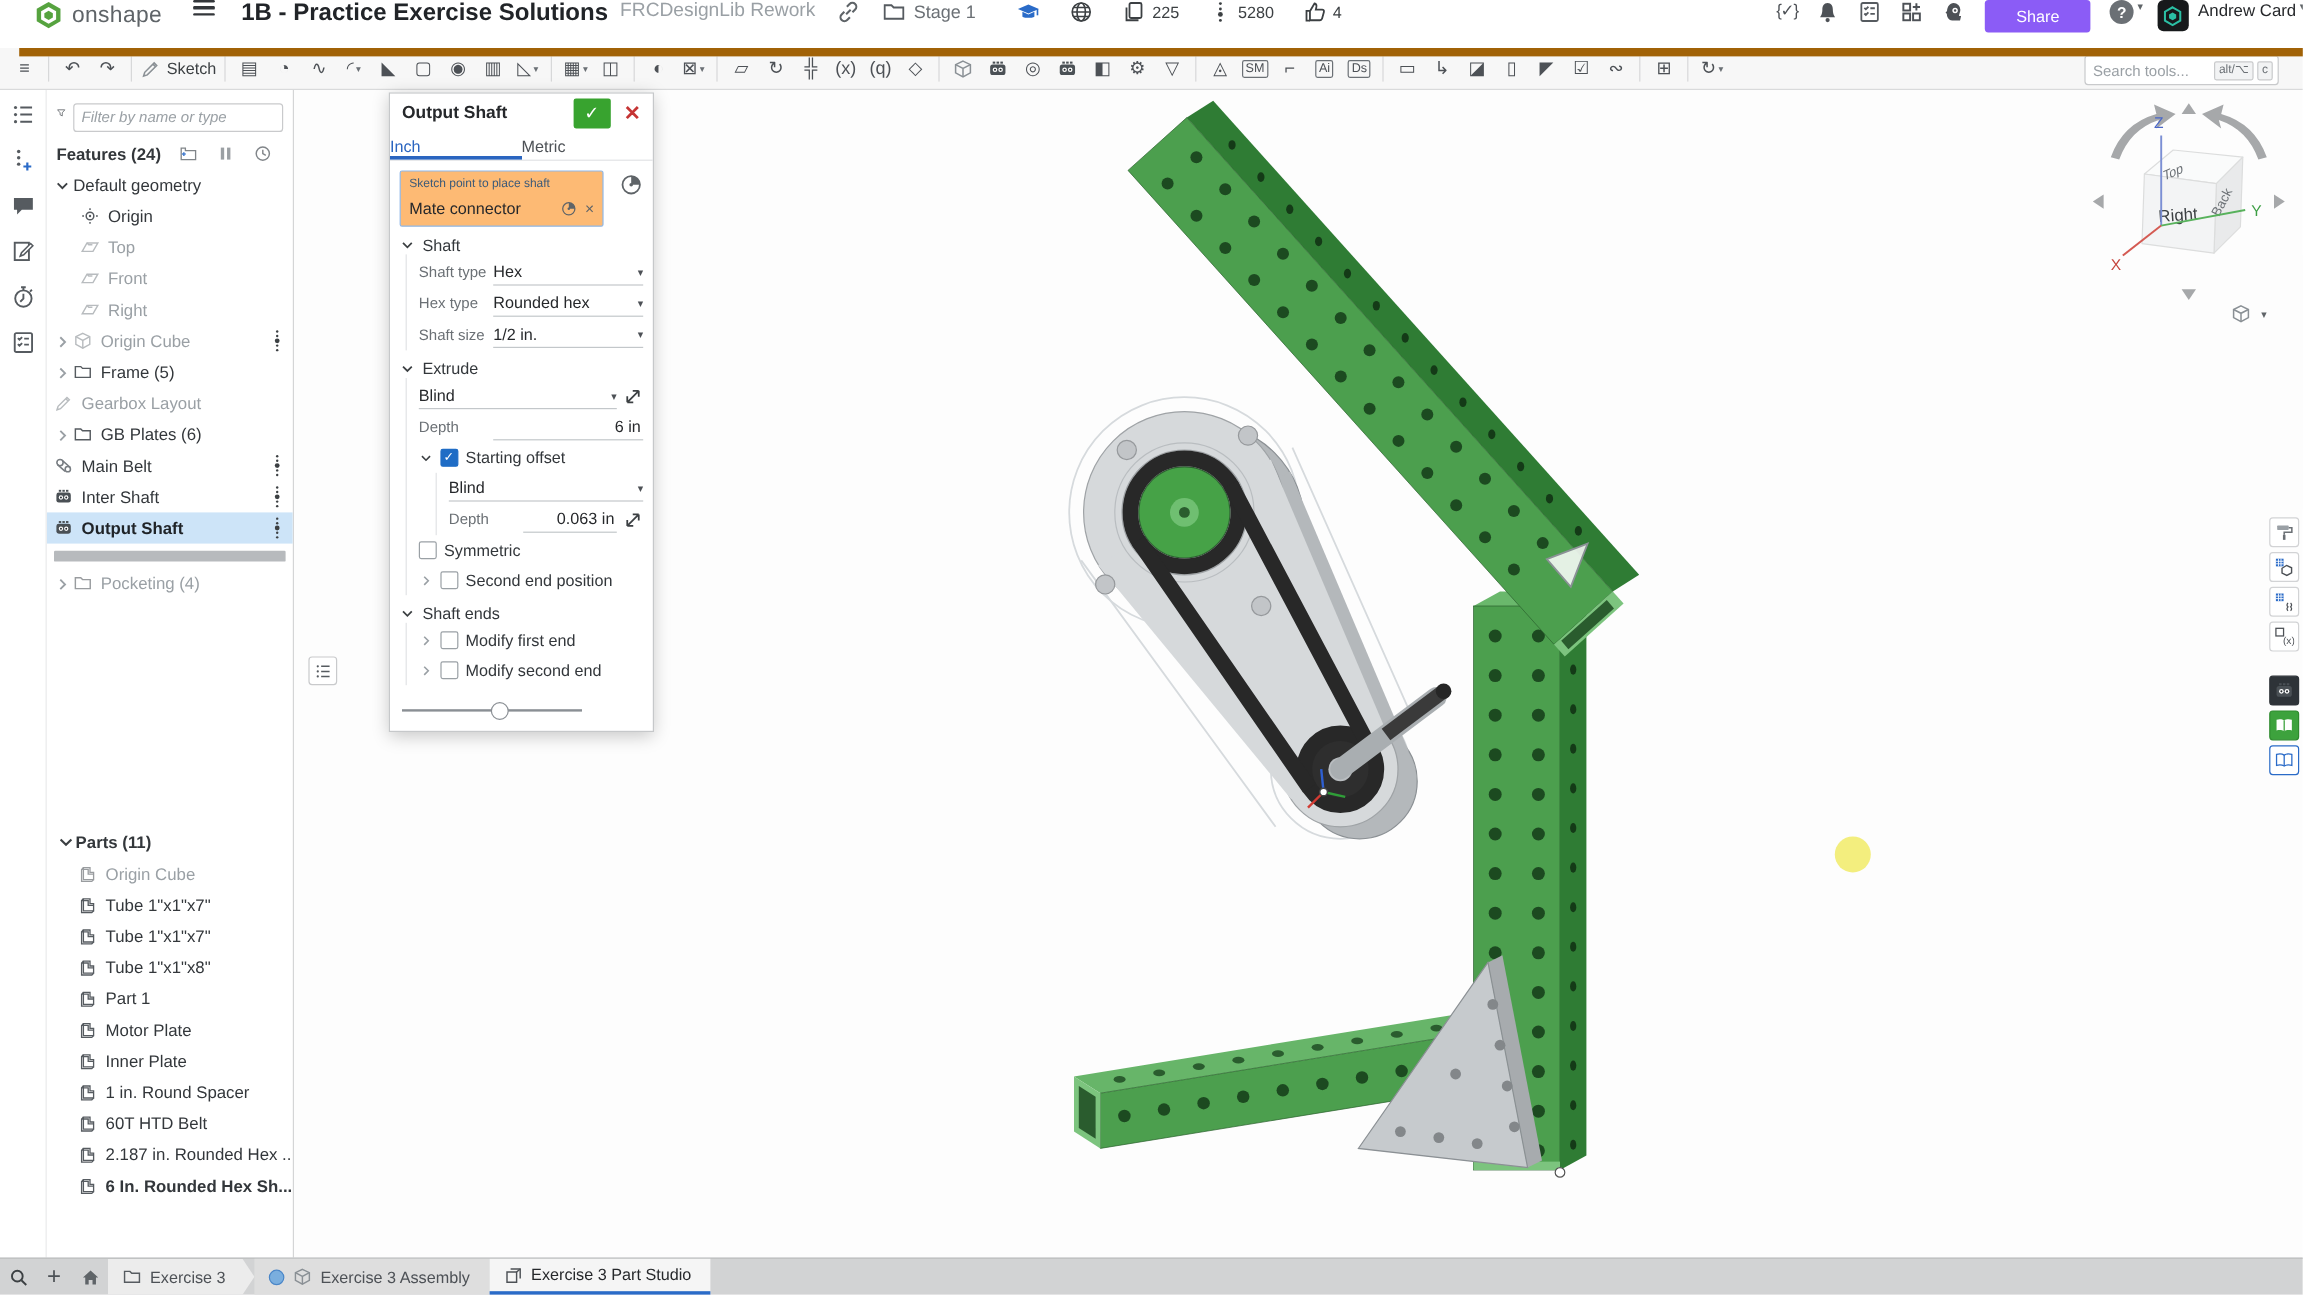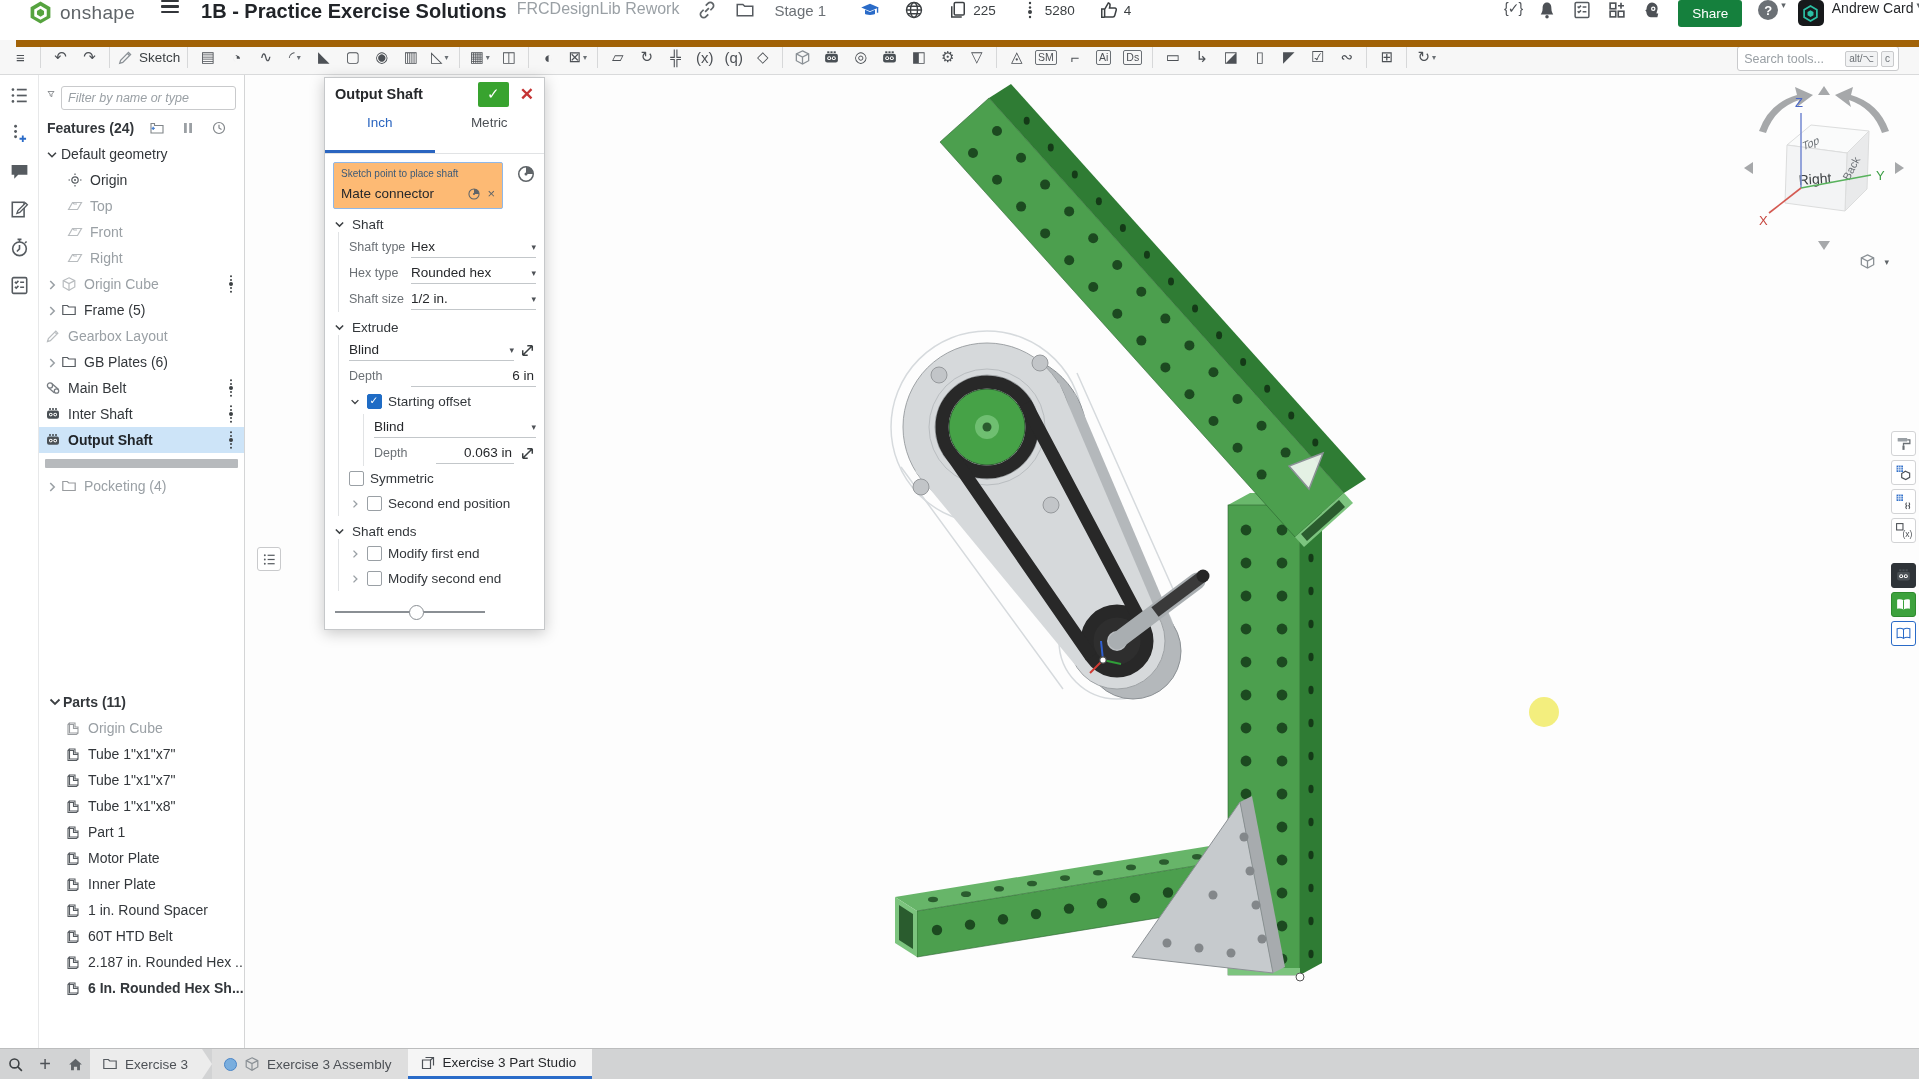--- a/index.html
+++ b/index.html
@@ -12,28 +12,28 @@
           border-bottom:7px solid #a16207;display:flex;align-items:flex-start;z-index:40}
   #topbar .logo{display:flex;align-items:center;margin-left:12px;gap:7px}
   #topbar .logo .mark svg{width:25px;height:25px}
   #topbar .brand{font-size:19px;color:#5f6468;letter-spacing:.3px}
   .hamburger{width:18px;height:13px;margin-left:26px;display:flex;flex-direction:column;justify-content:space-between;cursor:pointer}
   .hamburger i{height:2.4px;background:#33363a;border-radius:1px}
   .doc-title{font-size:20px;font-weight:bold;color:#212428;margin-left:22px;white-space:nowrap}
   .doc-sub{font-size:16px;color:#9aa0a5;margin-left:10px;white-space:nowrap}
   .tb-ic{width:20px;height:20px;color:#5f6468;display:inline-block}
   .tb-ic svg{width:100%;height:100%}
-  .stage{display:flex;align-items:center;gap:19px;margin-left:18px;color:#6b7075;font-size:15px}
+  .stage{display:flex;align-items:center;gap:6px;margin-left:18px;color:#6b7075;font-size:15px}
   .stats{display:flex;align-items:center;margin-left:34px;gap:5px;color:#3c4043;font-size:13.5px}
   .stats .gap{width:14px}
   #topbar .spacer{flex:1}
   .right-ic{position:relative;margin-left:15px;cursor:pointer}
   .braces{font-size:14px;color:#4d5156;letter-spacing:-1px}
-  .share-btn{margin-left:16px;background:#15803d;color:#fff;font-size:13.5px;border:none;border-radius:3px;
-             padding:6px 14px;cursor:pointer}
+  .share-btn{margin-left:16px;background:#8b5cf6;color:#fff;font-size:13.5px;border:none;border-radius:3px;
+             padding:6px 26px;cursor:pointer}
   .help{width:20px;height:20px;border-radius:50%;background:#6b7075;color:#fff;font-weight:bold;font-size:13px;
         display:flex;align-items:center;justify-content:center;margin-left:16px;cursor:pointer}
   .caret{font-size:9px;color:#5f6468;margin-left:3px}
   .avatar{width:26px;height:26px;border-radius:5px;background:#17191b;margin-left:12px;display:flex;align-items:center;justify-content:center}
   .avatar svg{width:17px;height:17px}
   .username{font-size:14px;color:#26282b;margin-left:8px;cursor:pointer}
   
   #toolbar{position:absolute;left:0;top:40px;width:100%;height:35px;background:#f7f7f7;
            border-bottom:1px solid #d9dadb;display:flex;align-items:center;padding-left:6px;box-sizing:border-box;z-index:35}
   .tbtn{min-width:25px;height:26px;display:inline-flex;align-items:center;justify-content:center;
@@ -80,21 +80,21 @@
   .plist-spacer{height:190px}
   
   #dialog{position:absolute;left:324px;top:77px;width:221px;background:#fff;border:1px solid #c6c8ca;
           box-shadow:0 3px 14px rgba(0,0,0,.22);z-index:50;box-sizing:border-box;padding-bottom:8px;font-size:13.5px}
   .dlg-head{display:flex;align-items:center;height:32px;padding:0 6px 0 10px}
   .dlg-title{font-weight:bold;font-size:14.5px;color:#26282b;flex:1}
   .btn-ok{width:31px;height:25px;background:#38a32f;border:none;border-radius:2px;color:#fff;font-size:15px;cursor:pointer;
           display:flex;align-items:center;justify-content:center;margin-right:7px}
   .btn-close{color:#c53434;font-size:17px;font-weight:bold;cursor:pointer;background:none;border:none;padding:0 4px}
   .dlg-tabs{display:flex;border-bottom:1px solid #e1e3e5}
-  .dtab{flex:1;text-align:center;padding:5px 0 20px;color:#4d5156;cursor:pointer;border-bottom:3px solid transparent}
+  .dtab{flex:1;padding:5px 0 0;color:#4d5156;cursor:pointer;border-bottom:3px solid transparent}
   .dtab.active{color:#2a65c0;border-bottom-color:#2a65c0}
   .sel-wrap{position:relative;margin:8px 8px 4px}
   .sel-field{background:#fdba74;border:1px solid #8fb8e8;border-radius:2px;padding:5px 7px 7px;width:170px;box-sizing:border-box;cursor:text}
   .sel-label{font-size:10px;color:#3c5a78;margin-bottom:7px}
   .sel-valrow{display:flex;align-items:center}
   .sel-value{color:#26282b;flex:1}
   .sel-ic{width:14px;height:14px;margin-left:4px;cursor:pointer}
   .sel-x{color:#5f6468;font-size:13px;margin-left:6px;cursor:pointer}
   .mate-side{position:absolute;right:0;top:2px;width:20px;height:20px;cursor:pointer}
   .sec{margin-top:8px}

